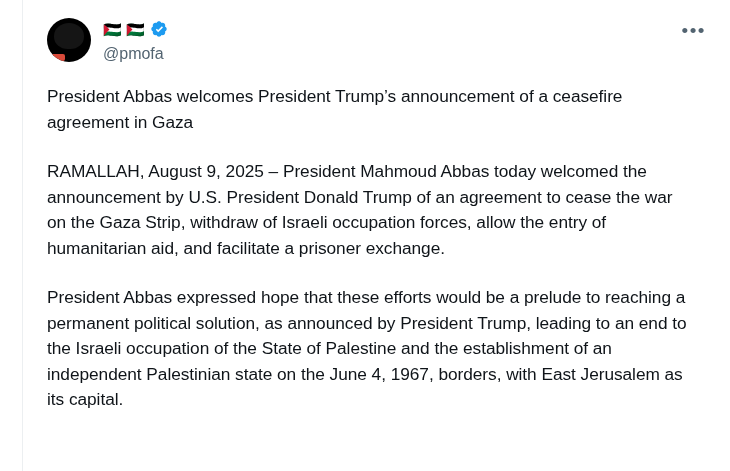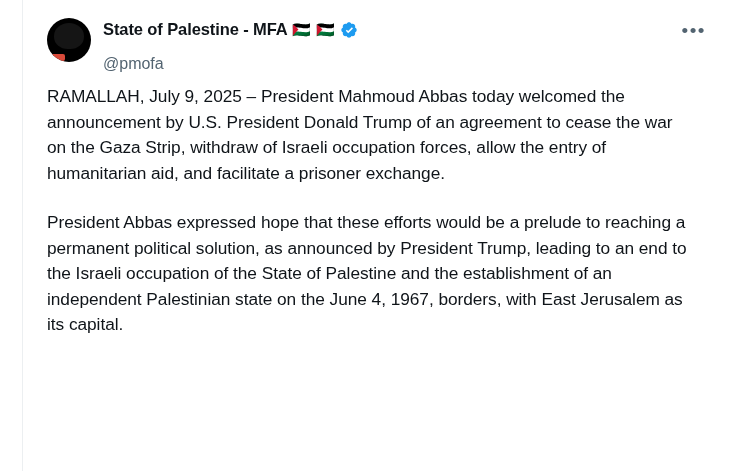--- a/index.html
+++ b/index.html
@@ -98,21 +98,21 @@
   }
   .verified {
     display: inline-flex;
     width: 18px;
     height: 18px;
     flex: 0 0 18px;
   }
   .handle {
     font-size: 16px;
     color: #536471;
-    margin-top: 14px;
+    margin-top: 6px;
     line-height: 1.2;
   }
   .more-btn {
     position: absolute;
     right: 0;
     top: 6px;
     width: 30px;
     height: 22px;
     color: #536471;
     font-size: 19px;
@@ -147,35 +147,35 @@
 
     <div class="header-row">
 
       <div class="avatar">
         <div class="av-dome"></div>
         <div class="av-band"></div>
       </div>
 
       <div class="name-block">
         <div class="display-name-line">
-          <span class="display-name">State of Palestine - MFA</span>
           <span class="flag">🇵🇸</span>
           <span class="flag">🇵🇸</span>
           <span class="verified">
             <svg viewBox="0 0 24 24" width="18" height="18" aria-hidden="true">
               <path fill="#1d9bf0" d="M22.25 12c0-1.43-.88-2.67-2.19-3.34.46-1.39.2-2.9-.81-3.91s-2.52-1.27-3.91-.81C14.67 2.63 13.43 1.75 12 1.75s-2.67.88-3.34 2.19c-1.39-.46-2.9-.2-3.91.81s-1.27 2.52-.81 3.91C2.63 9.33 1.75 10.57 1.75 12s.88 2.67 2.19 3.34c-.46 1.39-.2 2.9.81 3.91s2.52 1.27 3.91.81c.67 1.31 1.91 2.19 3.34 2.19s2.67-.88 3.34-2.19c1.39.46 2.9.2 3.91-.81s1.27-2.52.81-3.91c1.31-.67 2.19-1.91 2.19-3.34z"></path>
               <path fill="#ffffff" d="M10.93 16.18l-3.2-3.2 1.41-1.41 1.79 1.79 4.93-4.93 1.41 1.41-6.34 6.34z"></path>
             </svg>
           </span>
         </div>
         <div class="handle">@pmofa</div>
       </div>
 
       <div class="more-btn">•••</div>
     </div>
 
     <div class="body">
-      <p>RAMALLAH, July 9, 2025 – President Mahmoud Abbas today welcomed the announcement by U.S. President Donald Trump of an agreement to cease the war on the Gaza Strip, withdraw of Israeli occupation forces, allow the entry of humanitarian aid, and facilitate a prisoner exchange.</p>
+      <p>President Abbas welcomes President Trump’s announcement of a ceasefire agreement in Gaza</p>
+      <p>RAMALLAH, August 9, 2025 – President Mahmoud Abbas today welcomed the announcement by U.S. President Donald Trump of an agreement to cease the war on the Gaza Strip, withdraw of Israeli occupation forces, allow the entry of humanitarian aid, and facilitate a prisoner exchange.</p>
       <p>President Abbas expressed hope that these efforts would be a prelude to reaching a permanent political solution, as announced by President Trump, leading to an end to the Israeli occupation of the State of Palestine and the establishment of an independent Palestinian state on the June 4, 1967, borders, with East Jerusalem as its capital.</p>
     </div>
 
   </div>
 </div>
 
 </body></html>

